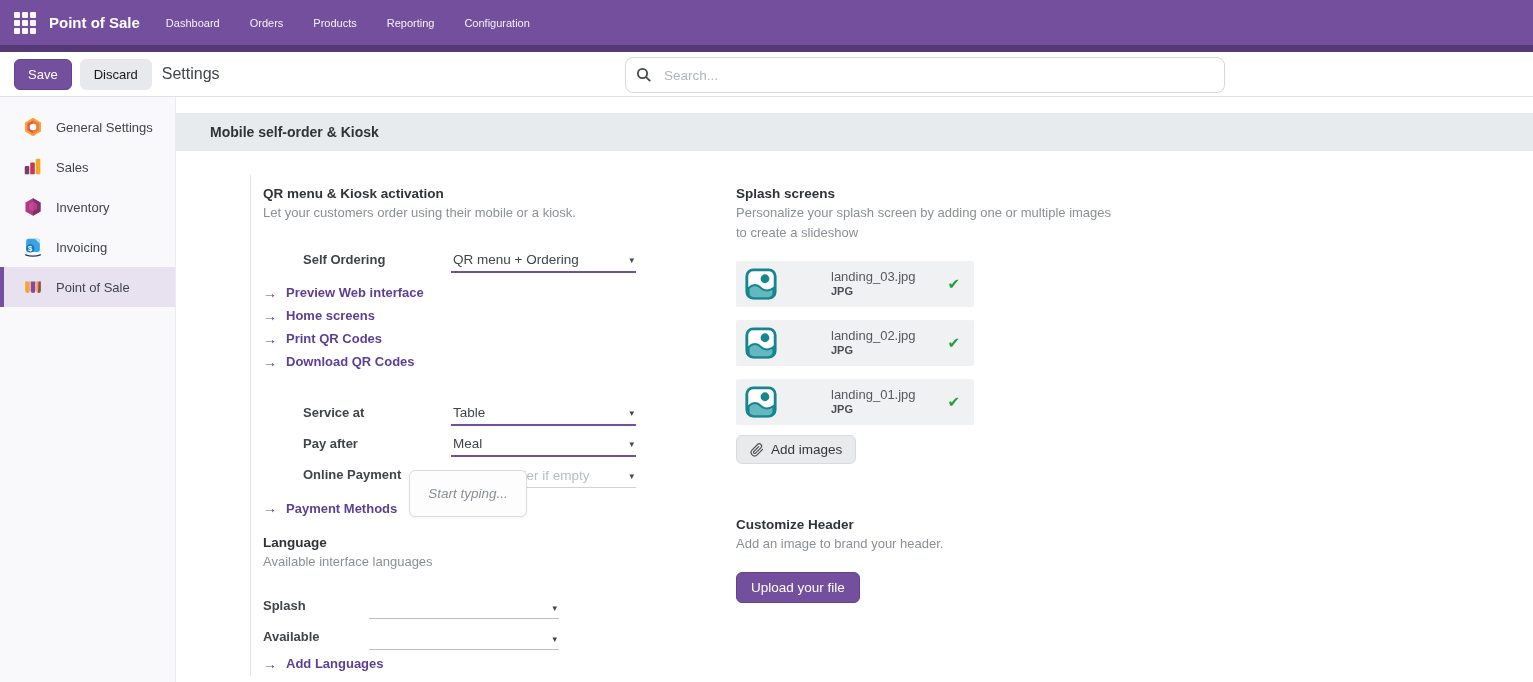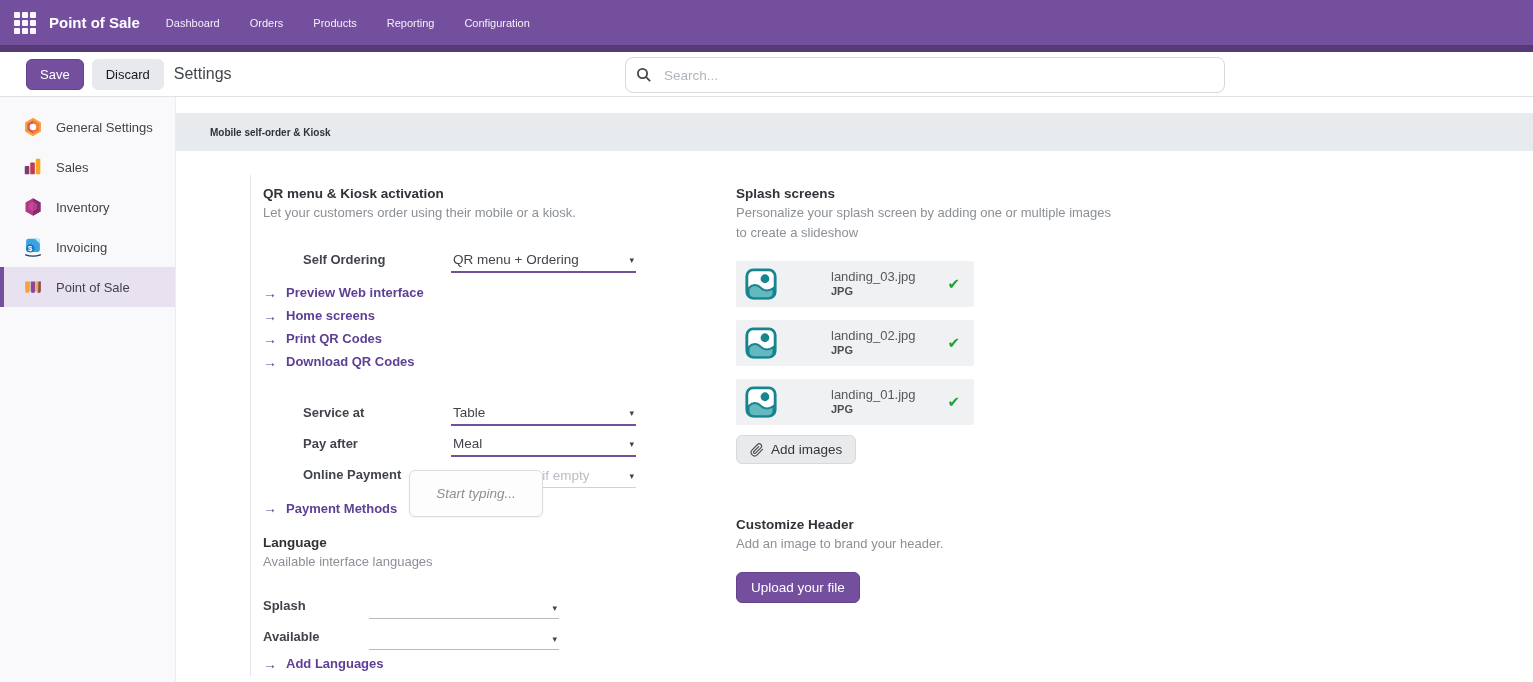--- a/index.html
+++ b/index.html
@@ -14,21 +14,21 @@
   }
   .apps-grid { width: 22px; height: 22px; margin-right: 13px; cursor: pointer; display: flex; }
   .app-name { font-size: 15px; font-weight: 700; margin-right: 26px; cursor: pointer; }
   .top-menu { display: flex; gap: 30px; }
   .top-menu-item { font-size: 11px; color: rgba(255,255,255,.92); cursor: pointer; }
 
   
   .controlbar {
     position: absolute; left: 0; top: 52px; right: 0; height: 45px;
     background: #fff; border-bottom: 1px solid #dee2e6;
-    display: flex; align-items: center; padding-left: 26px;
+    display: flex; align-items: center; padding-left: 14px;
   }
   .btn { border-radius: 6px; font-size: 13px; padding: 7px 13px; cursor: pointer; border: 1px solid transparent; }
   .btn-primary { background: #744f9e; border-color: #66428c; color: #fff; }
   .btn-secondary { background: #e7e9ed; border-color: #e7e9ed; color: #16181b; }
   .save-btn { margin-right: 8px; }
   .page-title { font-size: 16px; color: #41454b; margin-left: 10px; }
   .search-wrap {
     position: absolute; left: 625px; top: 5px; width: 600px; height: 36px;
     border: 1px solid #d5d8dc; border-radius: 8px; background: #fff;
     display: flex; align-items: center; padding: 0 10px; gap: 12px;
@@ -49,21 +49,21 @@
     padding-left: 22px; cursor: pointer; font-size: 13px; color: #41454b;
   }
   .side-item .s-icon { width: 22px; height: 22px; display: flex; }
   .side-item.active { background: #e8e1ef; border-left: 4px solid #744f9e; padding-left: 18px; }
 
   
   .main { position: absolute; left: 176px; top: 97px; right: 0; bottom: 0; background: #fff; }
   .section-band {
     margin-top: 16px; height: 38px; background: #e7ebee;
     display: flex; align-items: center; padding-left: 34px;
-    font-size: 10px; font-weight: 600; color: #2f3338;
+    font-size: 14px; font-weight: 600; color: #2f3338;
   }
   .content {
     position: relative; margin-left: 74px; margin-top: 24px; height: 501px;
     border-left: 1px solid #e3e5e8;
   }
   .col-left { position: absolute; left: 12px; top: 10px; width: 460px; }
   .col-right { position: absolute; left: 485px; top: 10px; width: 460px; }
 
   .blk-title { font-size: 13.5px; font-weight: 700; color: #303338; line-height: 18px; }
   .blk-desc { font-size: 13px; color: #8b9096; line-height: 20px; }
@@ -83,21 +83,21 @@
 
   .links-list { margin-top: 8px; }
   .link-row { display: flex; align-items: center; gap: 9px; height: 23px; cursor: pointer; }
   .arrow-ic { color: #5e3f94; font-size: 14px; font-weight: 700; }
   .link-text { font-size: 13px; font-weight: 600; color: #5e3f94; }
 
   .svc-group { margin-top: 22px; }
   .pm-row { display: flex; align-items: center; gap: 9px; height: 24px; margin-top: 8px; cursor: pointer; }
 
   .typing-box {
-    position: absolute; left: 158px; top: 295px; width: 134px; height: 47px;
+    position: absolute; left: 158px; top: 295px; width: 118px; height: 47px;
     background: #fdfdfd; border: 1px solid #d9dbde; border-radius: 6px;
     display: flex; align-items: center; justify-content: center;
     box-shadow: 0 1px 2px rgba(0,0,0,.04); cursor: text;
   }
   .typing-box span { font-size: 13.5px; font-style: italic; color: #8b9096; }
 
   .lang-title { margin-top: 14px; }
   .lang-row { display: grid; grid-template-columns: 106px 190px; align-items: end; height: 31px; }
   .lang-row .dd-field { padding-bottom: 5px; }
   .lang-link { margin-top: 2px; }

